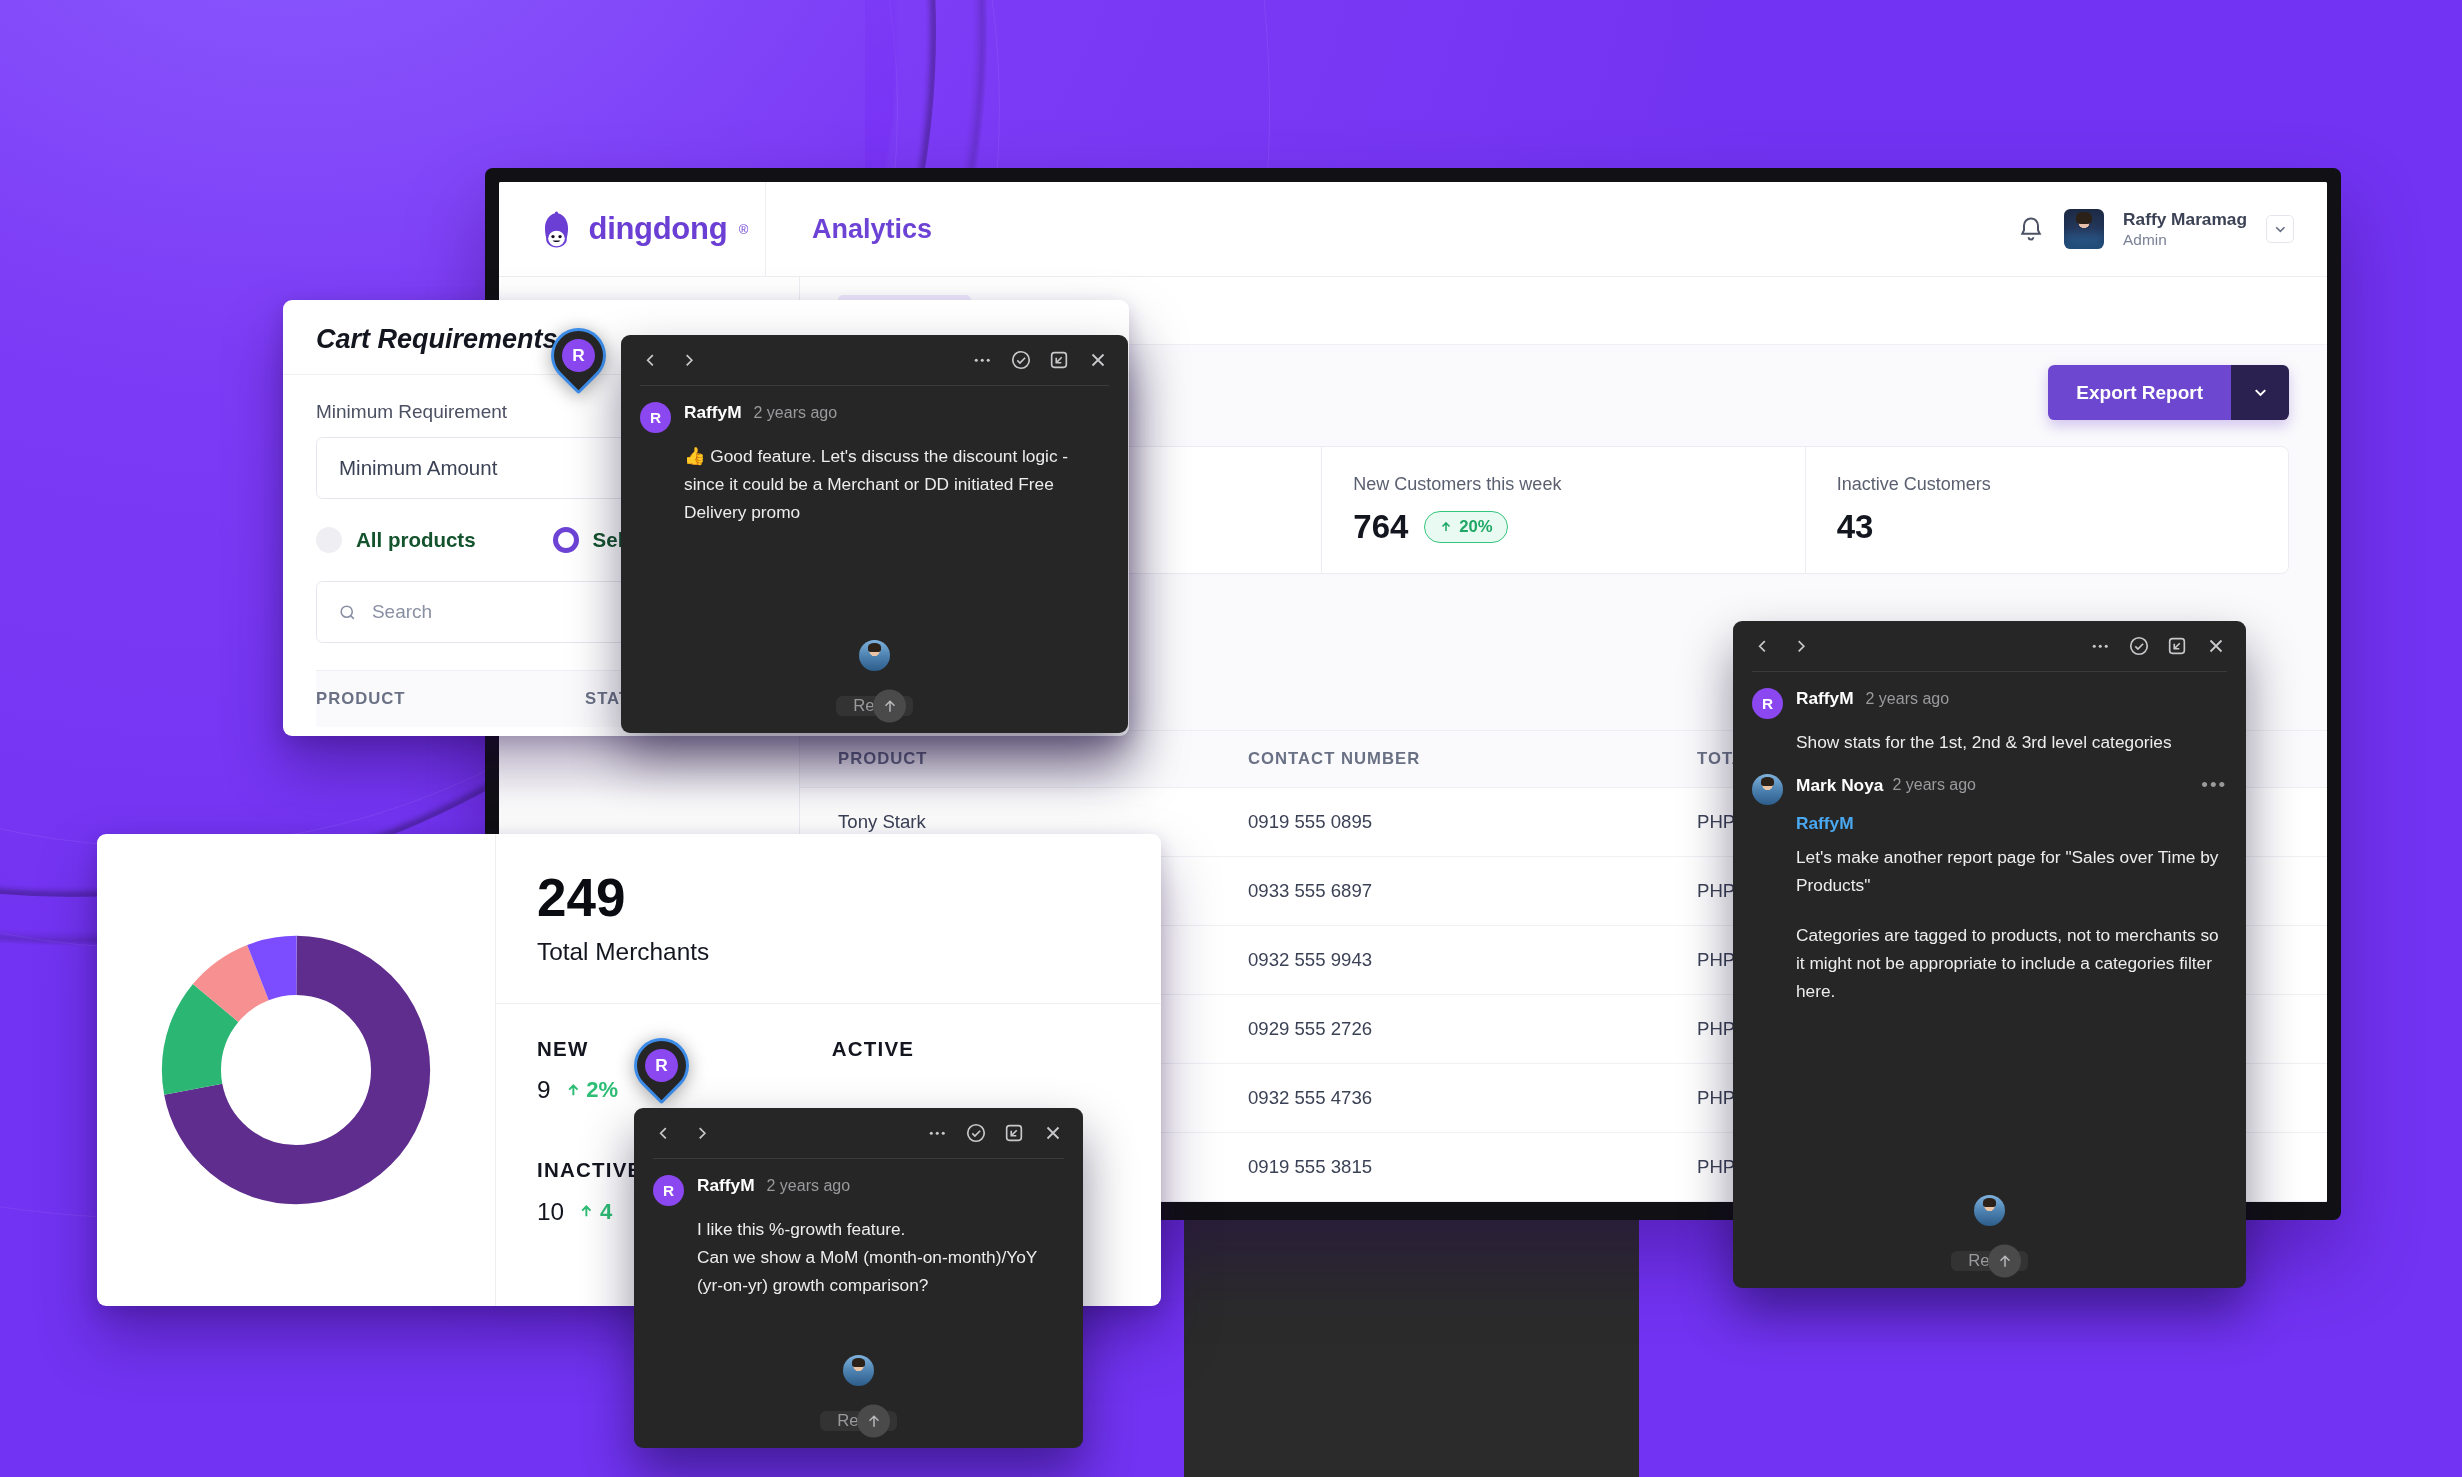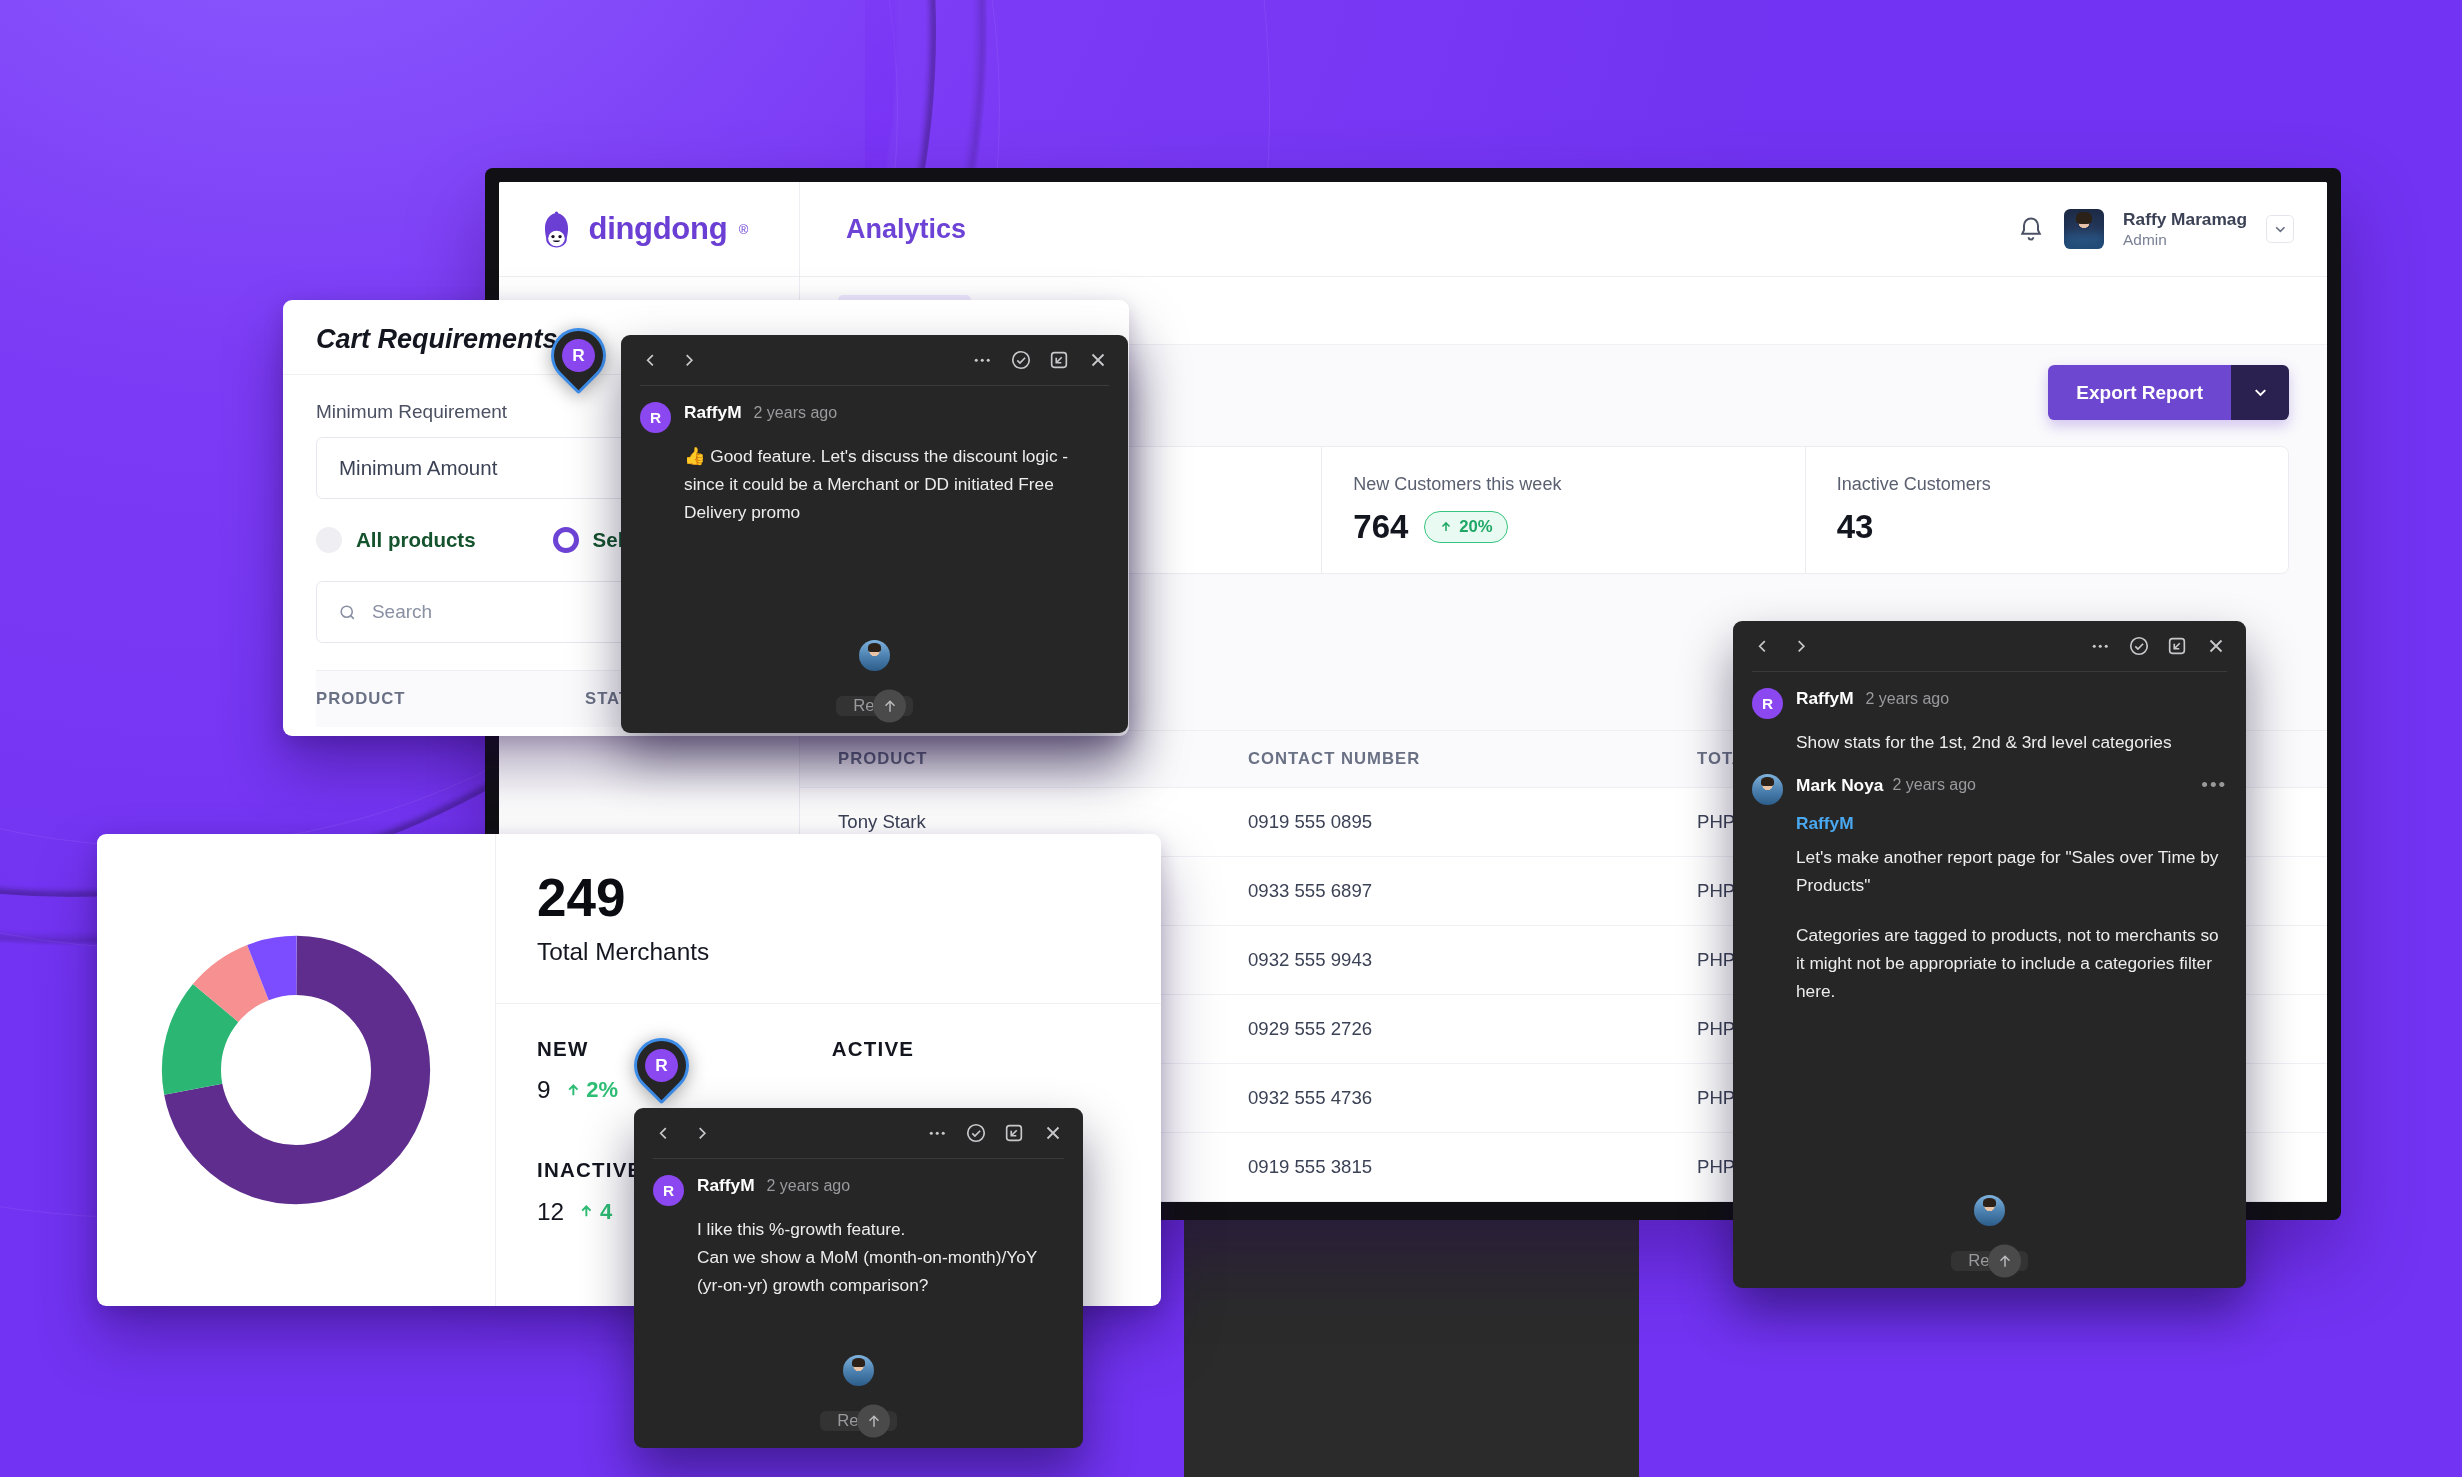--- a/index.html
+++ b/index.html
@@ -94,21 +94,21 @@
     position:absolute; left:1184px; top:1220px; width:455px; height:258px;
     background:#2B2B2B;
   }
 
   
   .app-topbar {
     height: 95px; display:flex; align-items:stretch;
     background:#fff; border-bottom:0.6px solid #EDEDF2;
   }
   .brand {
-    width: 301px; display:flex; align-items:center; padding-left:37px; gap:11.5px;
+    width: 267px; display:flex; align-items:center; padding-left:37px; gap:11.5px;
     border-right:0.6px solid #EDEDF2;
   }
   .brand-mark { width:41px; height:41px; flex:0 0 41px; }
   .brand-name { font-size:31px; font-weight:700; color:#6B3FD4; letter-spacing:-0.3px; }
   .brand-reg { font-size:13px; vertical-align:super; color:#6B3FD4; }
   .topnav { flex:1; display:flex; align-items:center; padding-left:46px; }
   .topnav-link { font-size:27px; color:#6D43D6; font-weight:600; }
   .topright { display:flex; align-items:center; gap:19px; padding-right:33px; }
   .bell { width:28px; height:28px; }
   .avatar-img {
@@ -538,21 +538,21 @@
             <span>2%</span>
           </span>
         </div>
       </div>
       <div>
         <div class="stat-k">ACTIVE</div>
       </div>
       <div>
         <div class="stat-k">INACTIVE</div>
         <div class="stat-v">
-          <span class="stat-n">12</span>
+          <span class="stat-n">10</span>
           <span class="stat-g">
             <svg viewBox="0 0 24 24" width="16.7" height="16.7" fill="none" stroke="#2EBD74" stroke-width="2.8">
                 <path d="M12 19V5M6 11l6-6 6 6"></path>
               </svg>
             <span>4</span>
           </span>
         </div>
       </div>
       <div></div>
     </div>

